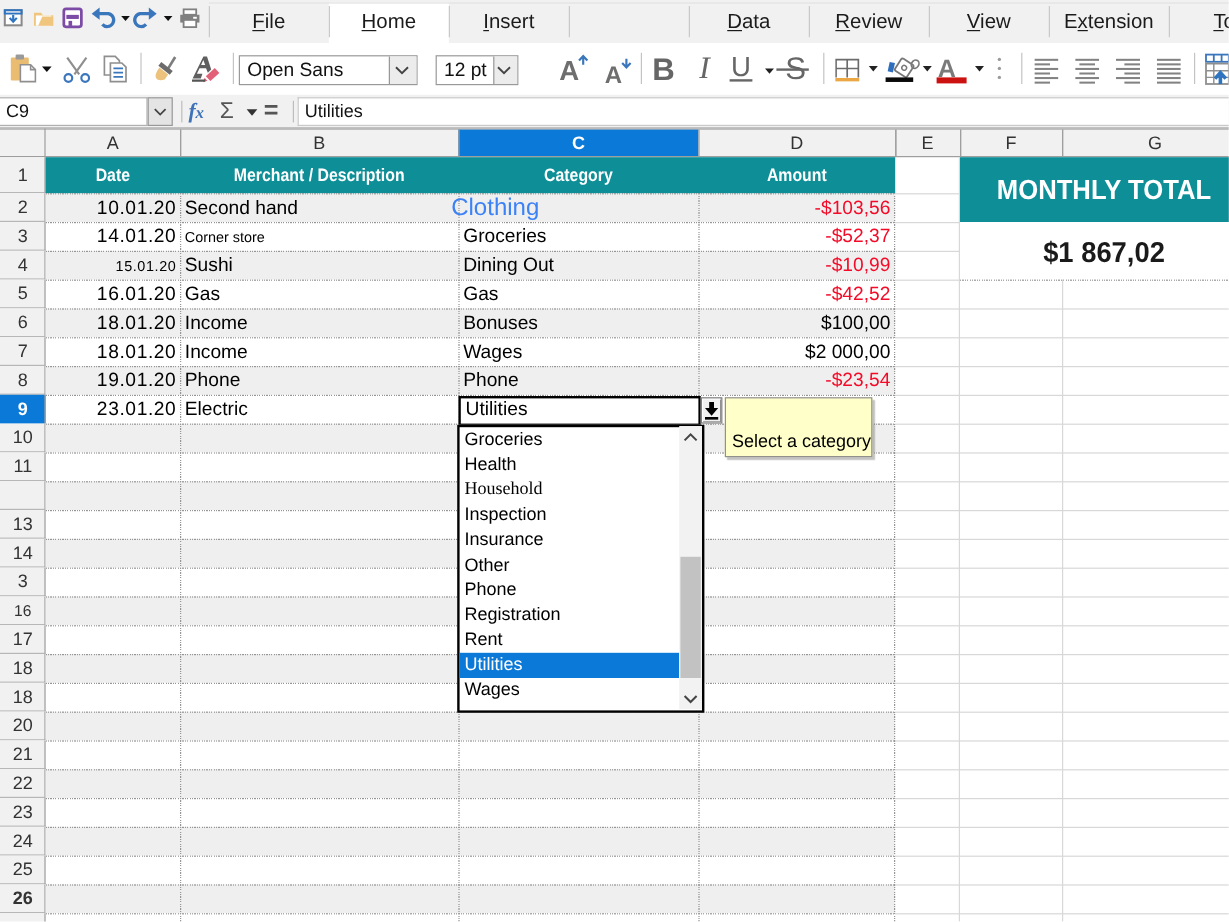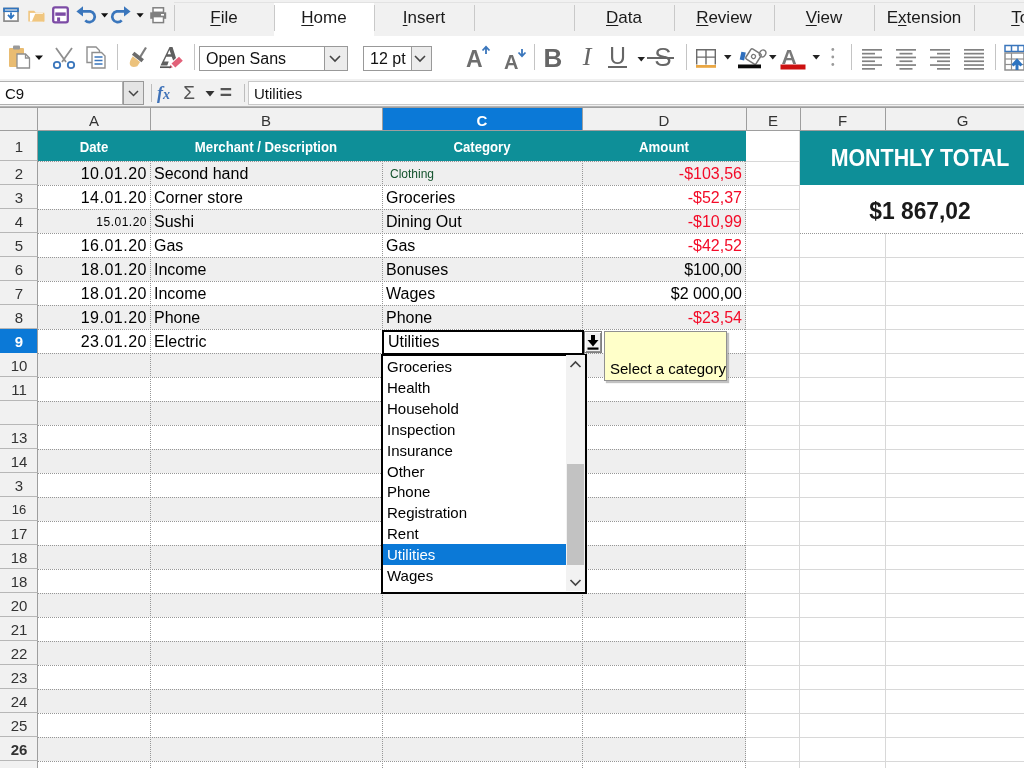--- a/index.html
+++ b/index.html
@@ -369,24 +369,24 @@
 <div class="ab" style="left:800px;top:665px;width:224px;height:1px;background:#d8d8d8;"></div>
 <div class="ab" style="left:800px;top:689px;width:224px;height:1px;background:#d8d8d8;"></div>
 <div class="ab" style="left:800px;top:713px;width:224px;height:1px;background:#d8d8d8;"></div>
 <div class="ab" style="left:800px;top:737px;width:224px;height:1px;background:#d8d8d8;"></div>
 <div class="ab" style="left:800px;top:761px;width:224px;height:1px;background:#d8d8d8;"></div>
 <div class="ab" style="left:800px;top:233px;width:224px;height:1px;background-image:repeating-linear-gradient(90deg,#969696 0 1px,transparent 1px 2px);"></div>
 <div class="ab" style="left:799px;top:131px;width:1px;height:637px;background:#d8d8d8;"></div>
 <div class="ab" style="left:885px;top:233px;width:1px;height:535px;background:#d8d8d8;"></div>
 <div class="tx" style="right:877px;top:174px;transform:translateY(-50%);font-size:16px;color:#000;font-weight:normal;letter-spacing:0.5px;">10.01.20</div>
 <div class="tx" style="left:154px;top:174px;transform:translateY(-50%);font-size:16px;color:#000;font-weight:normal;">Second hand</div>
-<div class="tx" style="left:390px;top:174px;transform:translateY(-50%);font-size:12px;color:#14532d;font-weight:normal;">Clothing</div>
+<div class="tx" style="left:376px;top:174px;transform:translateY(-50%);font-size:20px;color:#3b82f6;font-weight:normal;">Clothing</div>
 <div class="tx" style="right:282px;top:174px;transform:translateY(-50%);font-size:16px;color:#f30b28;font-weight:normal;">-$103,56</div>
 <div class="tx" style="right:877px;top:198px;transform:translateY(-50%);font-size:16px;color:#000;font-weight:normal;letter-spacing:0.5px;">14.01.20</div>
-<div class="tx" style="left:154px;top:198px;transform:translateY(-50%);font-size:16px;color:#000;font-weight:normal;">Corner store</div>
+<div class="tx" style="left:154px;top:198px;transform:translateY(-50%);font-size:12px;color:#000;font-weight:normal;">Corner store</div>
 <div class="tx" style="left:386px;top:198px;transform:translateY(-50%);font-size:16px;color:#000;font-weight:normal;">Groceries</div>
 <div class="tx" style="right:282px;top:198px;transform:translateY(-50%);font-size:16px;color:#f30b28;font-weight:normal;">-$52,37</div>
 <div class="tx" style="right:877px;top:222px;transform:translateY(-50%);font-size:12px;color:#000;font-weight:normal;letter-spacing:0.5px;">15.01.20</div>
 <div class="tx" style="left:154px;top:222px;transform:translateY(-50%);font-size:16px;color:#000;font-weight:normal;">Sushi</div>
 <div class="tx" style="left:386px;top:222px;transform:translateY(-50%);font-size:16px;color:#000;font-weight:normal;">Dining Out</div>
 <div class="tx" style="right:282px;top:222px;transform:translateY(-50%);font-size:16px;color:#f30b28;font-weight:normal;">-$10,99</div>
 <div class="tx" style="right:877px;top:246px;transform:translateY(-50%);font-size:16px;color:#000;font-weight:normal;letter-spacing:0.5px;">16.01.20</div>
 <div class="tx" style="left:154px;top:246px;transform:translateY(-50%);font-size:16px;color:#000;font-weight:normal;">Gas</div>
 <div class="tx" style="left:386px;top:246px;transform:translateY(-50%);font-size:16px;color:#000;font-weight:normal;">Gas</div>
 <div class="tx" style="right:282px;top:246px;transform:translateY(-50%);font-size:16px;color:#f30b28;font-weight:normal;">-$42,52</div>
@@ -413,21 +413,21 @@
 <svg class="ab" style="left:586px;top:333px" width="14" height="18" viewBox="0 0 14 18">
 <rect x="5" y="2" width="4" height="6" fill="#000"></rect>
 <path d="M1.5 7 h11 L7 13.5 z" fill="#000"></path>
 <rect x="1.5" y="14.5" width="11" height="2.2" fill="#000"></rect>
 </svg>
 <div class="ab" style="left:604px;top:331px;width:123px;height:50px;background:#ffffc9;border:1px solid #909090;box-sizing:border-box;box-shadow:2px 2px 1px rgba(120,120,120,.45);"></div>
 <div class="tx" style="left:610px;top:367.5px;transform:translateY(-50%);font-size:15px;color:#000;">Select a category</div>
 <div class="ab" style="left:381px;top:353.5px;width:206px;height:240.5px;background:#fff;border:2px solid #000;box-sizing:border-box;"></div>
 <div class="tx" style="left:387px;top:365.95454545454544px;transform:translateY(-50%);font-size:15px;color:#000;font-weight:normal;">Groceries</div>
 <div class="tx" style="left:387px;top:386.8636363636364px;transform:translateY(-50%);font-size:15px;color:#000;font-weight:normal;">Health</div>
-<div class="tx" style="left:387px;top:407.77272727272725px;transform:translateY(-50%);font-size:15px;color:#000;font-weight:normal;">Household</div>
+<div class="tx" style="left:387px;top:407.77272727272725px;transform:translateY(-50%);font-size:15px;color:#000;font-weight:normal;font-family:Liberation Serif, serif;">Household</div>
 <div class="tx" style="left:387px;top:428.6818181818182px;transform:translateY(-50%);font-size:15px;color:#000;font-weight:normal;">Inspection</div>
 <div class="tx" style="left:387px;top:449.59090909090907px;transform:translateY(-50%);font-size:15px;color:#000;font-weight:normal;">Insurance</div>
 <div class="tx" style="left:387px;top:470.5px;transform:translateY(-50%);font-size:15px;color:#000;font-weight:normal;">Other</div>
 <div class="tx" style="left:387px;top:491.40909090909093px;transform:translateY(-50%);font-size:15px;color:#000;font-weight:normal;">Phone</div>
 <div class="tx" style="left:387px;top:512.3181818181819px;transform:translateY(-50%);font-size:15px;color:#000;font-weight:normal;">Registration</div>
 <div class="tx" style="left:387px;top:533.2272727272727px;transform:translateY(-50%);font-size:15px;color:#000;font-weight:normal;">Rent</div>
 <div class="ab" style="left:383px;top:543.7px;width:183px;height:20.9px;background:#0b79d7;"></div>
 <div class="tx" style="left:387px;top:554.1363636363637px;transform:translateY(-50%);font-size:15px;color:#fff;font-weight:normal;">Utilities</div>
 <div class="tx" style="left:387px;top:575.0454545454546px;transform:translateY(-50%);font-size:15px;color:#000;font-weight:normal;">Wages</div>
 <div class="ab" style="left:566px;top:355px;width:19px;height:236px;background:#f2f2f2;"></div>

